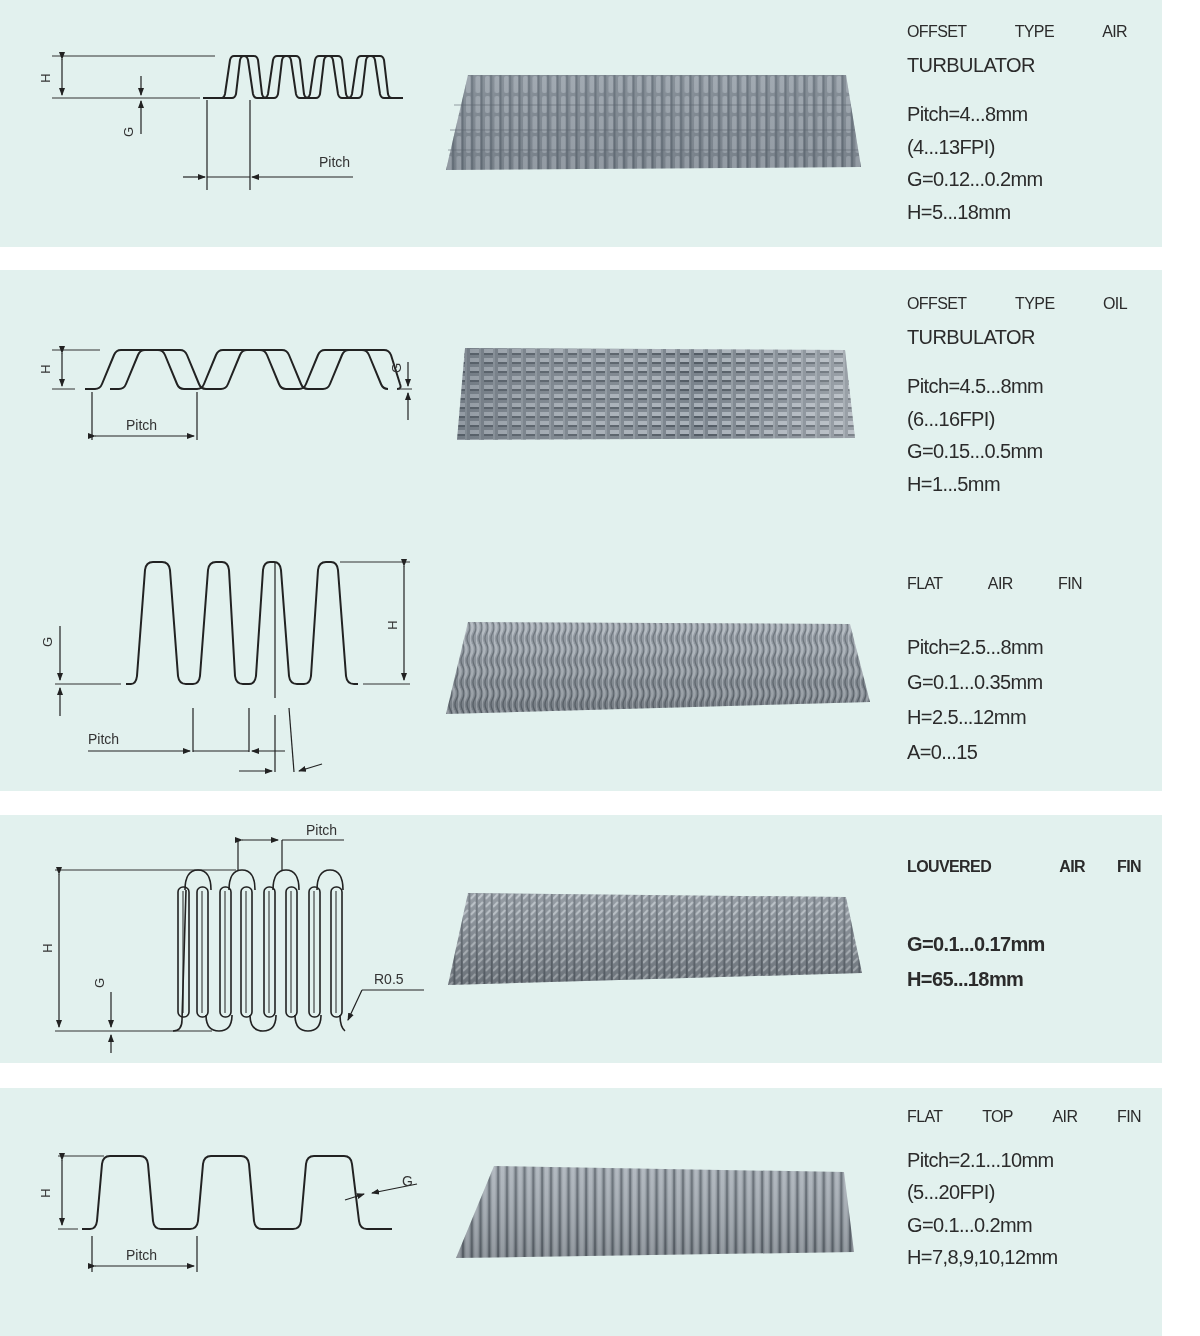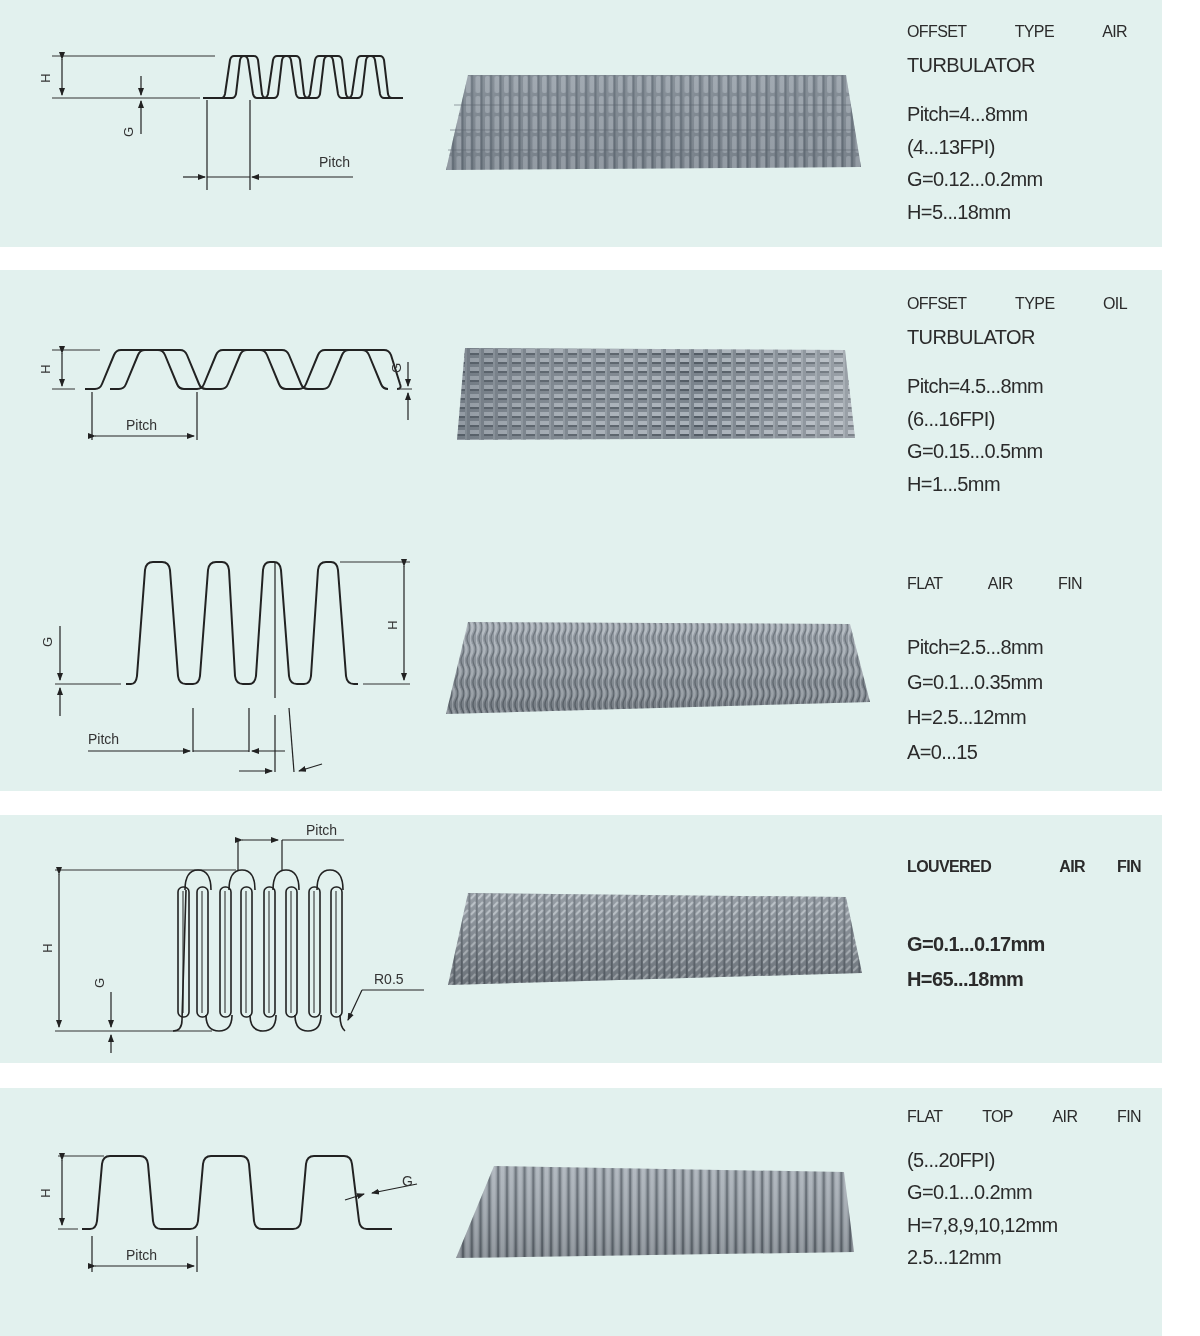--- a/index.html
+++ b/index.html
@@ -342,18 +342,18 @@
       <polygon points="38,0 388,6 398,86 0,92" fill="url(#m5)"></polygon>
     </svg>
   </div>
   <div class="specs" style="top:13px;">
     <div class="title" style="width:234px;margin-bottom:10px;">
       <span>FLAT</span>
       <span>TOP</span>
       <span>AIR</span>
       <span>FIN</span>
     </div>
+    <span class="spec-line">Pitch=2.1...10mm</span>
     <span class="spec-line">(5...20FPI)</span>
     <span class="spec-line">G=0.1...0.2mm</span>
     <span class="spec-line">H=7,8,9,10,12mm</span>
-    <span class="spec-line">2.5...12mm</span>
   </div>
 </div>
 
 </body></html>

